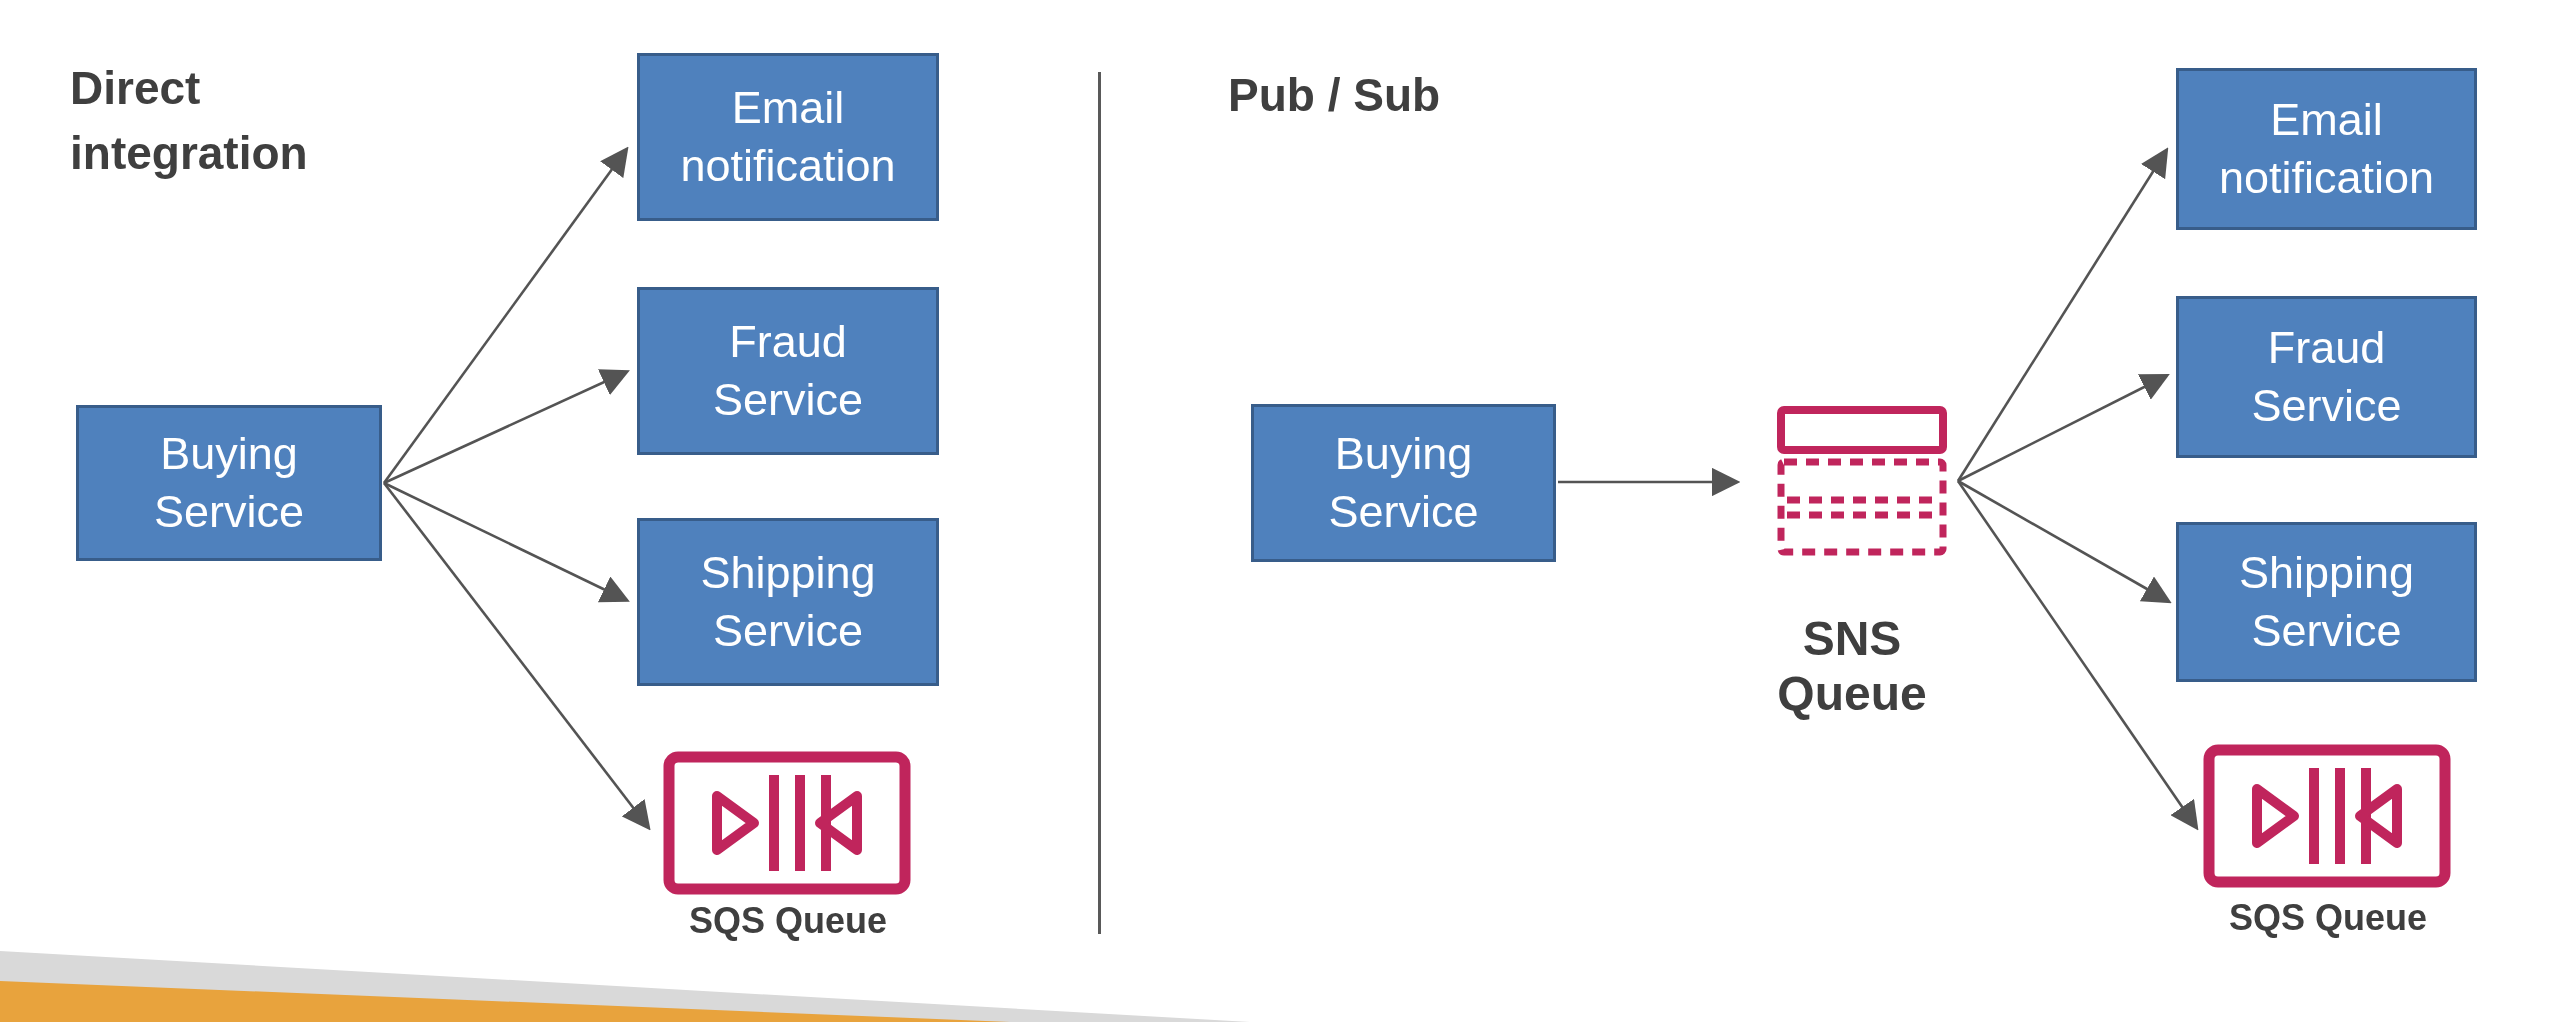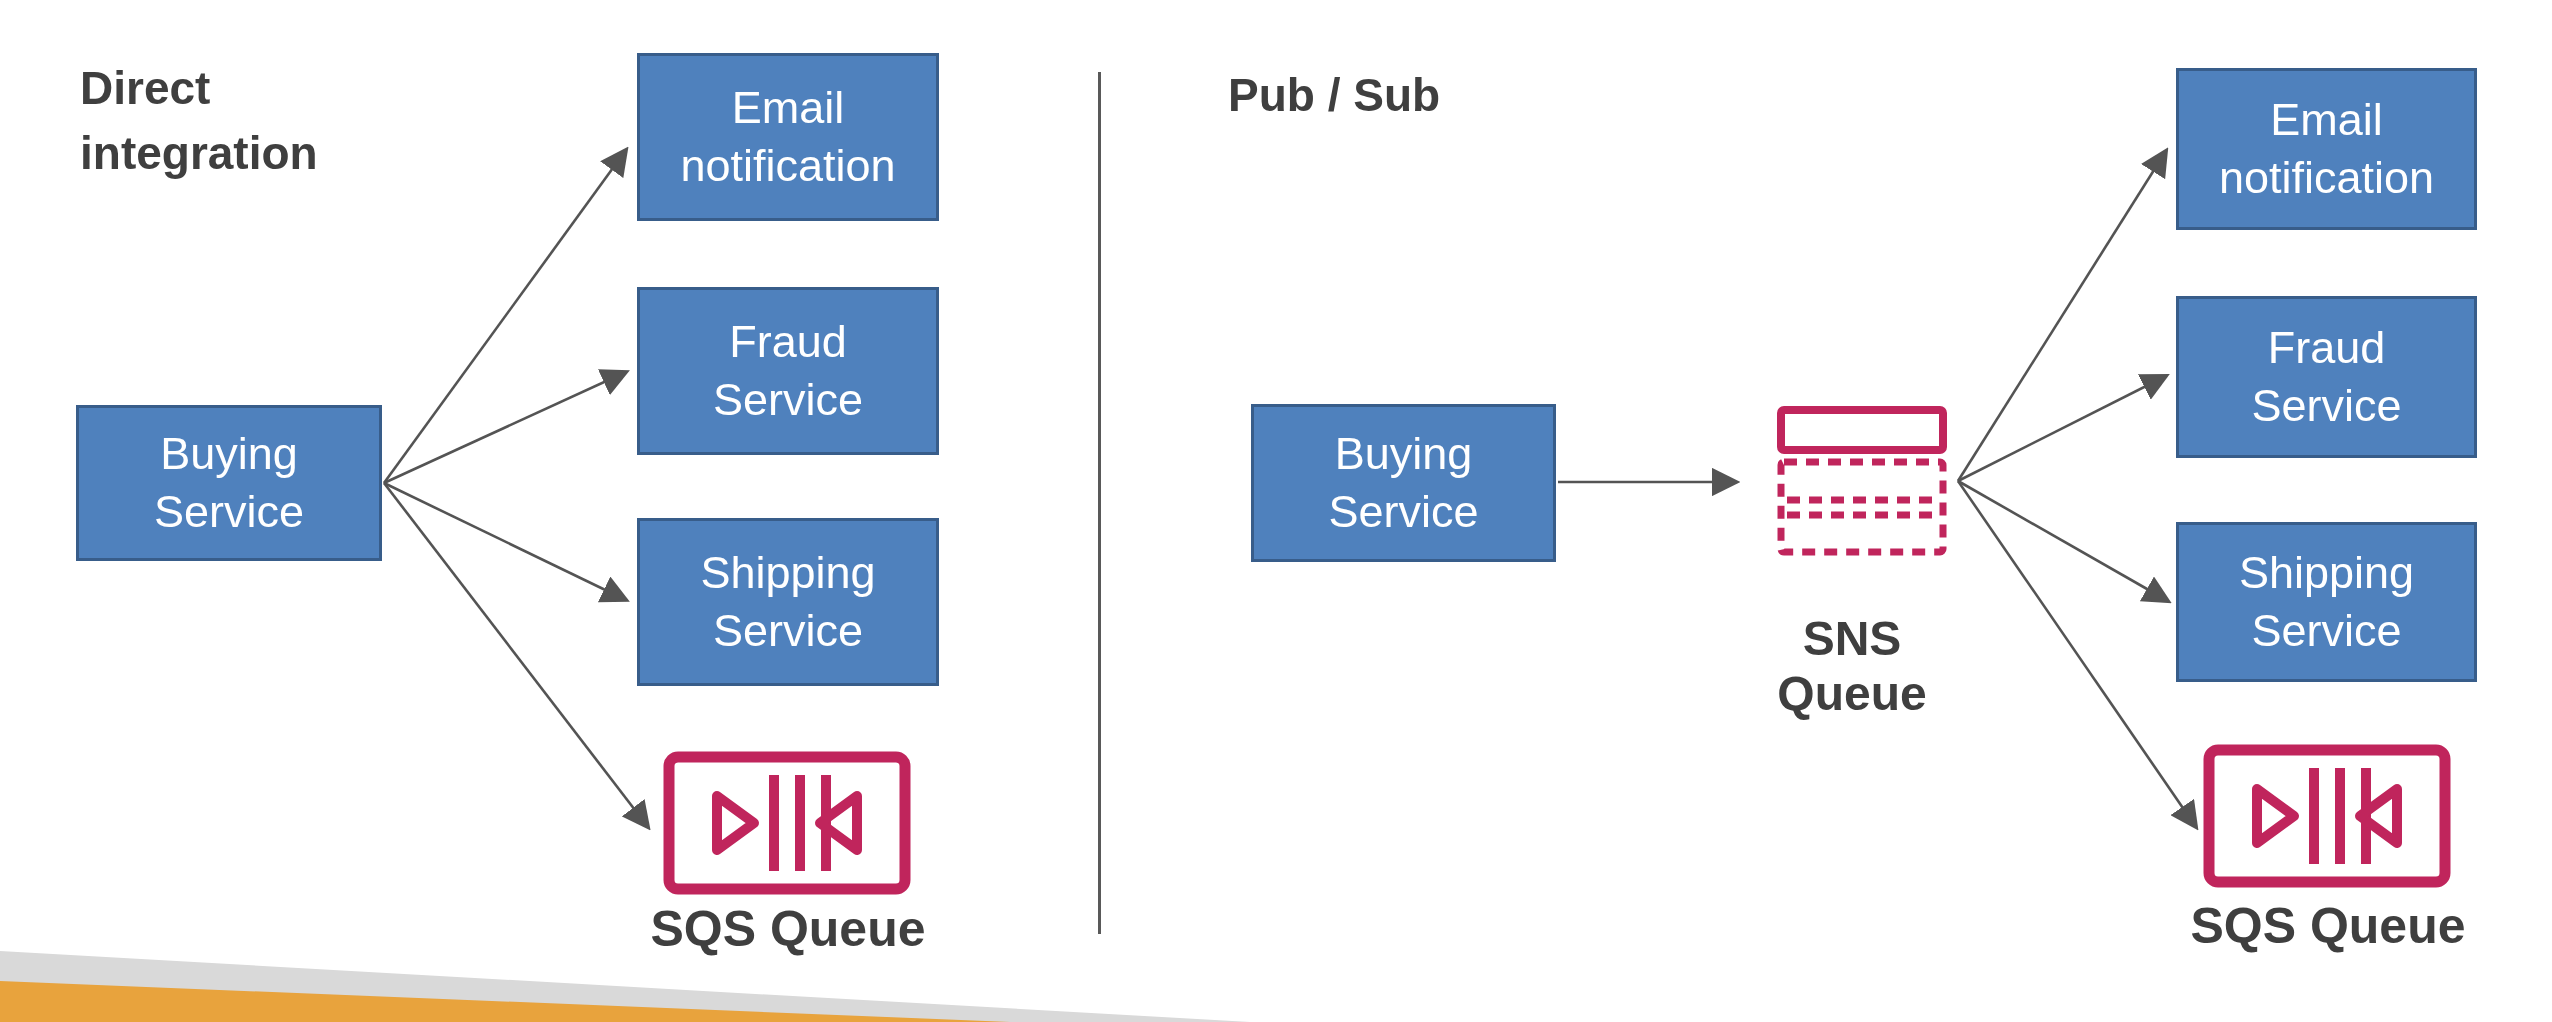--- a/index.html
+++ b/index.html
@@ -18,21 +18,21 @@
     background:var(--box_fill);
     border:3px solid var(--box_border);
     color:var(--box_text);
     font-size:45px;line-height:1.28;
     display:flex;align-items:center;justify-content:center;
     text-align:center;white-space:pre-line;
     box-sizing:border-box;
   }
   .icon-label{
     position:absolute;width:300px;text-align:center;
-    font-size:50px;font-weight:700;color:var(--text_dark);
+    font-size:36px;font-weight:700;color:var(--text_dark);
   }
   .divider{
     position:absolute;left:1098px;top:72px;width:3px;height:862px;
     background:#595959;
   }
   .arrow-layer{position:absolute;left:0;top:0;pointer-events:none;}
   .arrow-layer line{stroke:var(--arrow);stroke-width:2.6;}
   .arrow-layer .ah{fill:var(--arrow);}
   .aws-icon{position:absolute;}
   .aws-icon svg{display:block;width:100%;height:100%;}
@@ -63,21 +63,21 @@
   <line x1="1558" y1="482" x2="1736" y2="482" marker-end="url(#ah)"></line>
 
   <line x1="1958" y1="481" x2="2166" y2="151" marker-end="url(#ah)"></line>
   <line x1="1958" y1="481" x2="2166" y2="376" marker-end="url(#ah)"></line>
   <line x1="1958" y1="481" x2="2168" y2="601" marker-end="url(#ah)"></line>
   <line x1="1958" y1="481" x2="2196" y2="827" marker-end="url(#ah)"></line>
 </svg>
 
 <div class="divider"></div>
 
-<div class="panel-title" style="left:80px;top:56px;">Direct
+<div class="panel-title" style="left:70px;top:56px;">Direct
 integration</div>
 
 <div class="svc-box" style="left:76px;top:405px;width:306px;height:156px;">Buying
 Service</div>
 
 <div class="svc-box" style="left:637px;top:53px;width:302px;height:168px;">Email
 notification</div>
 
 <div class="svc-box" style="left:637px;top:287px;width:302px;height:168px;">Fraud
 Service</div>

